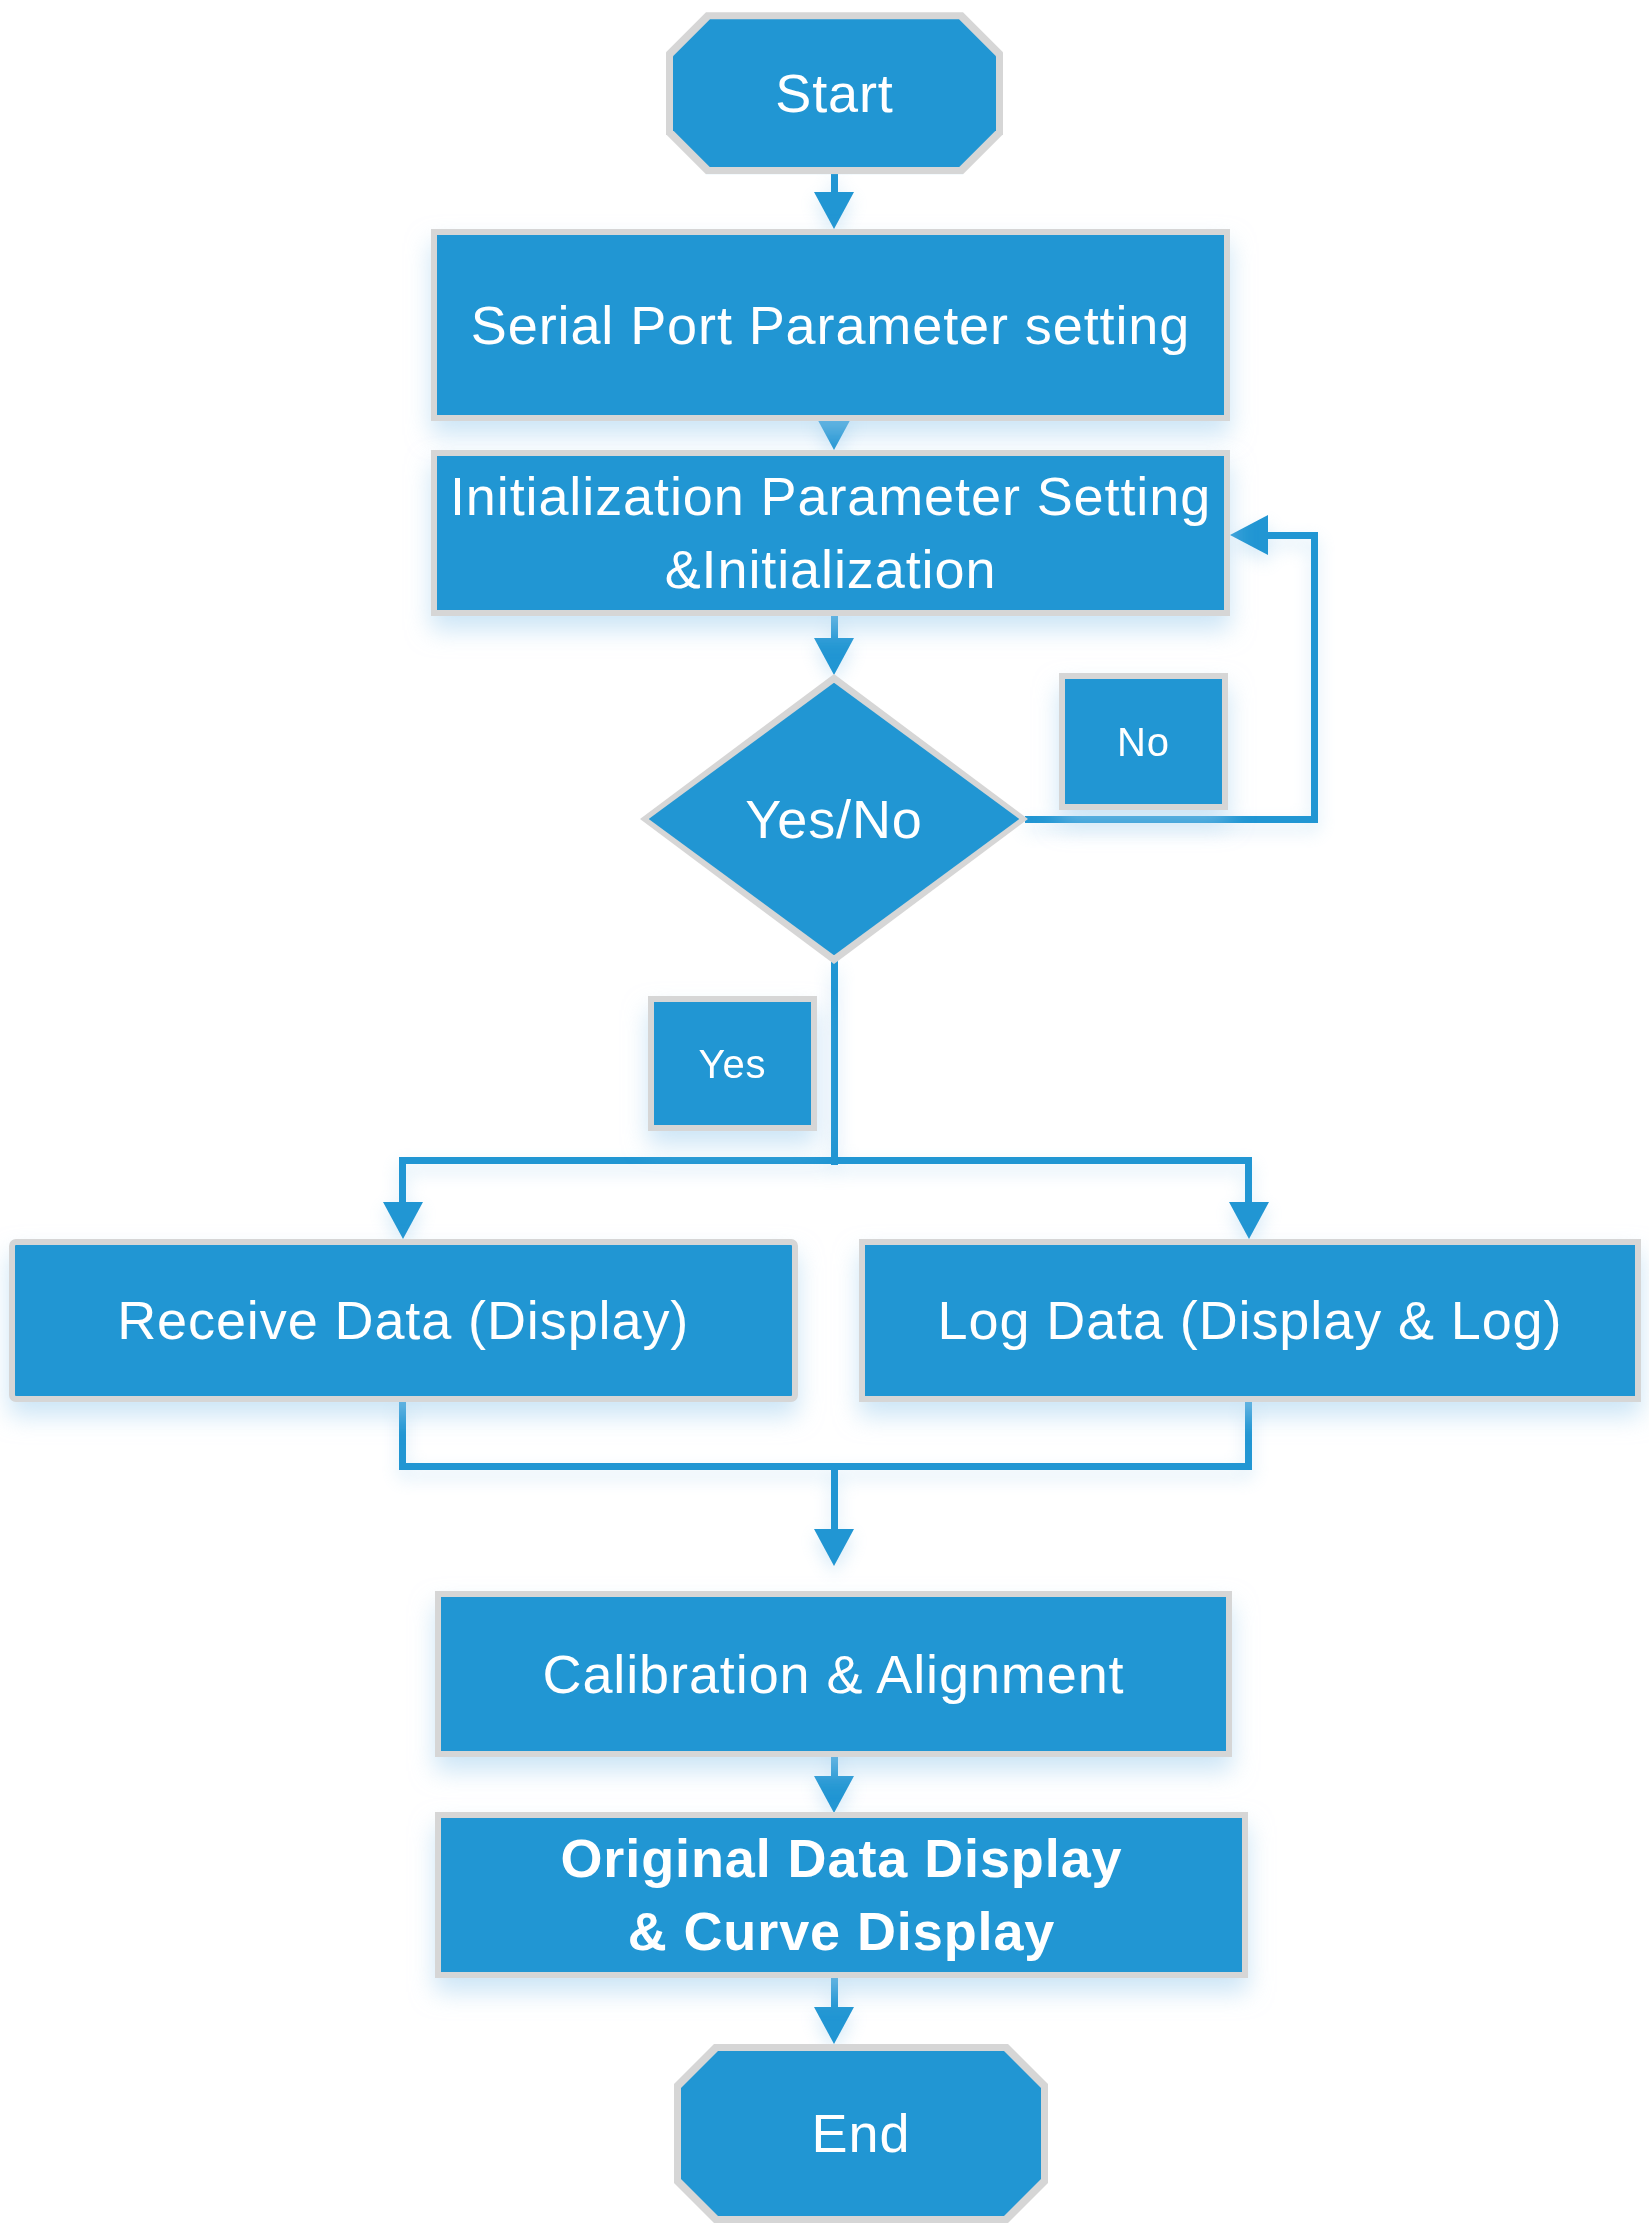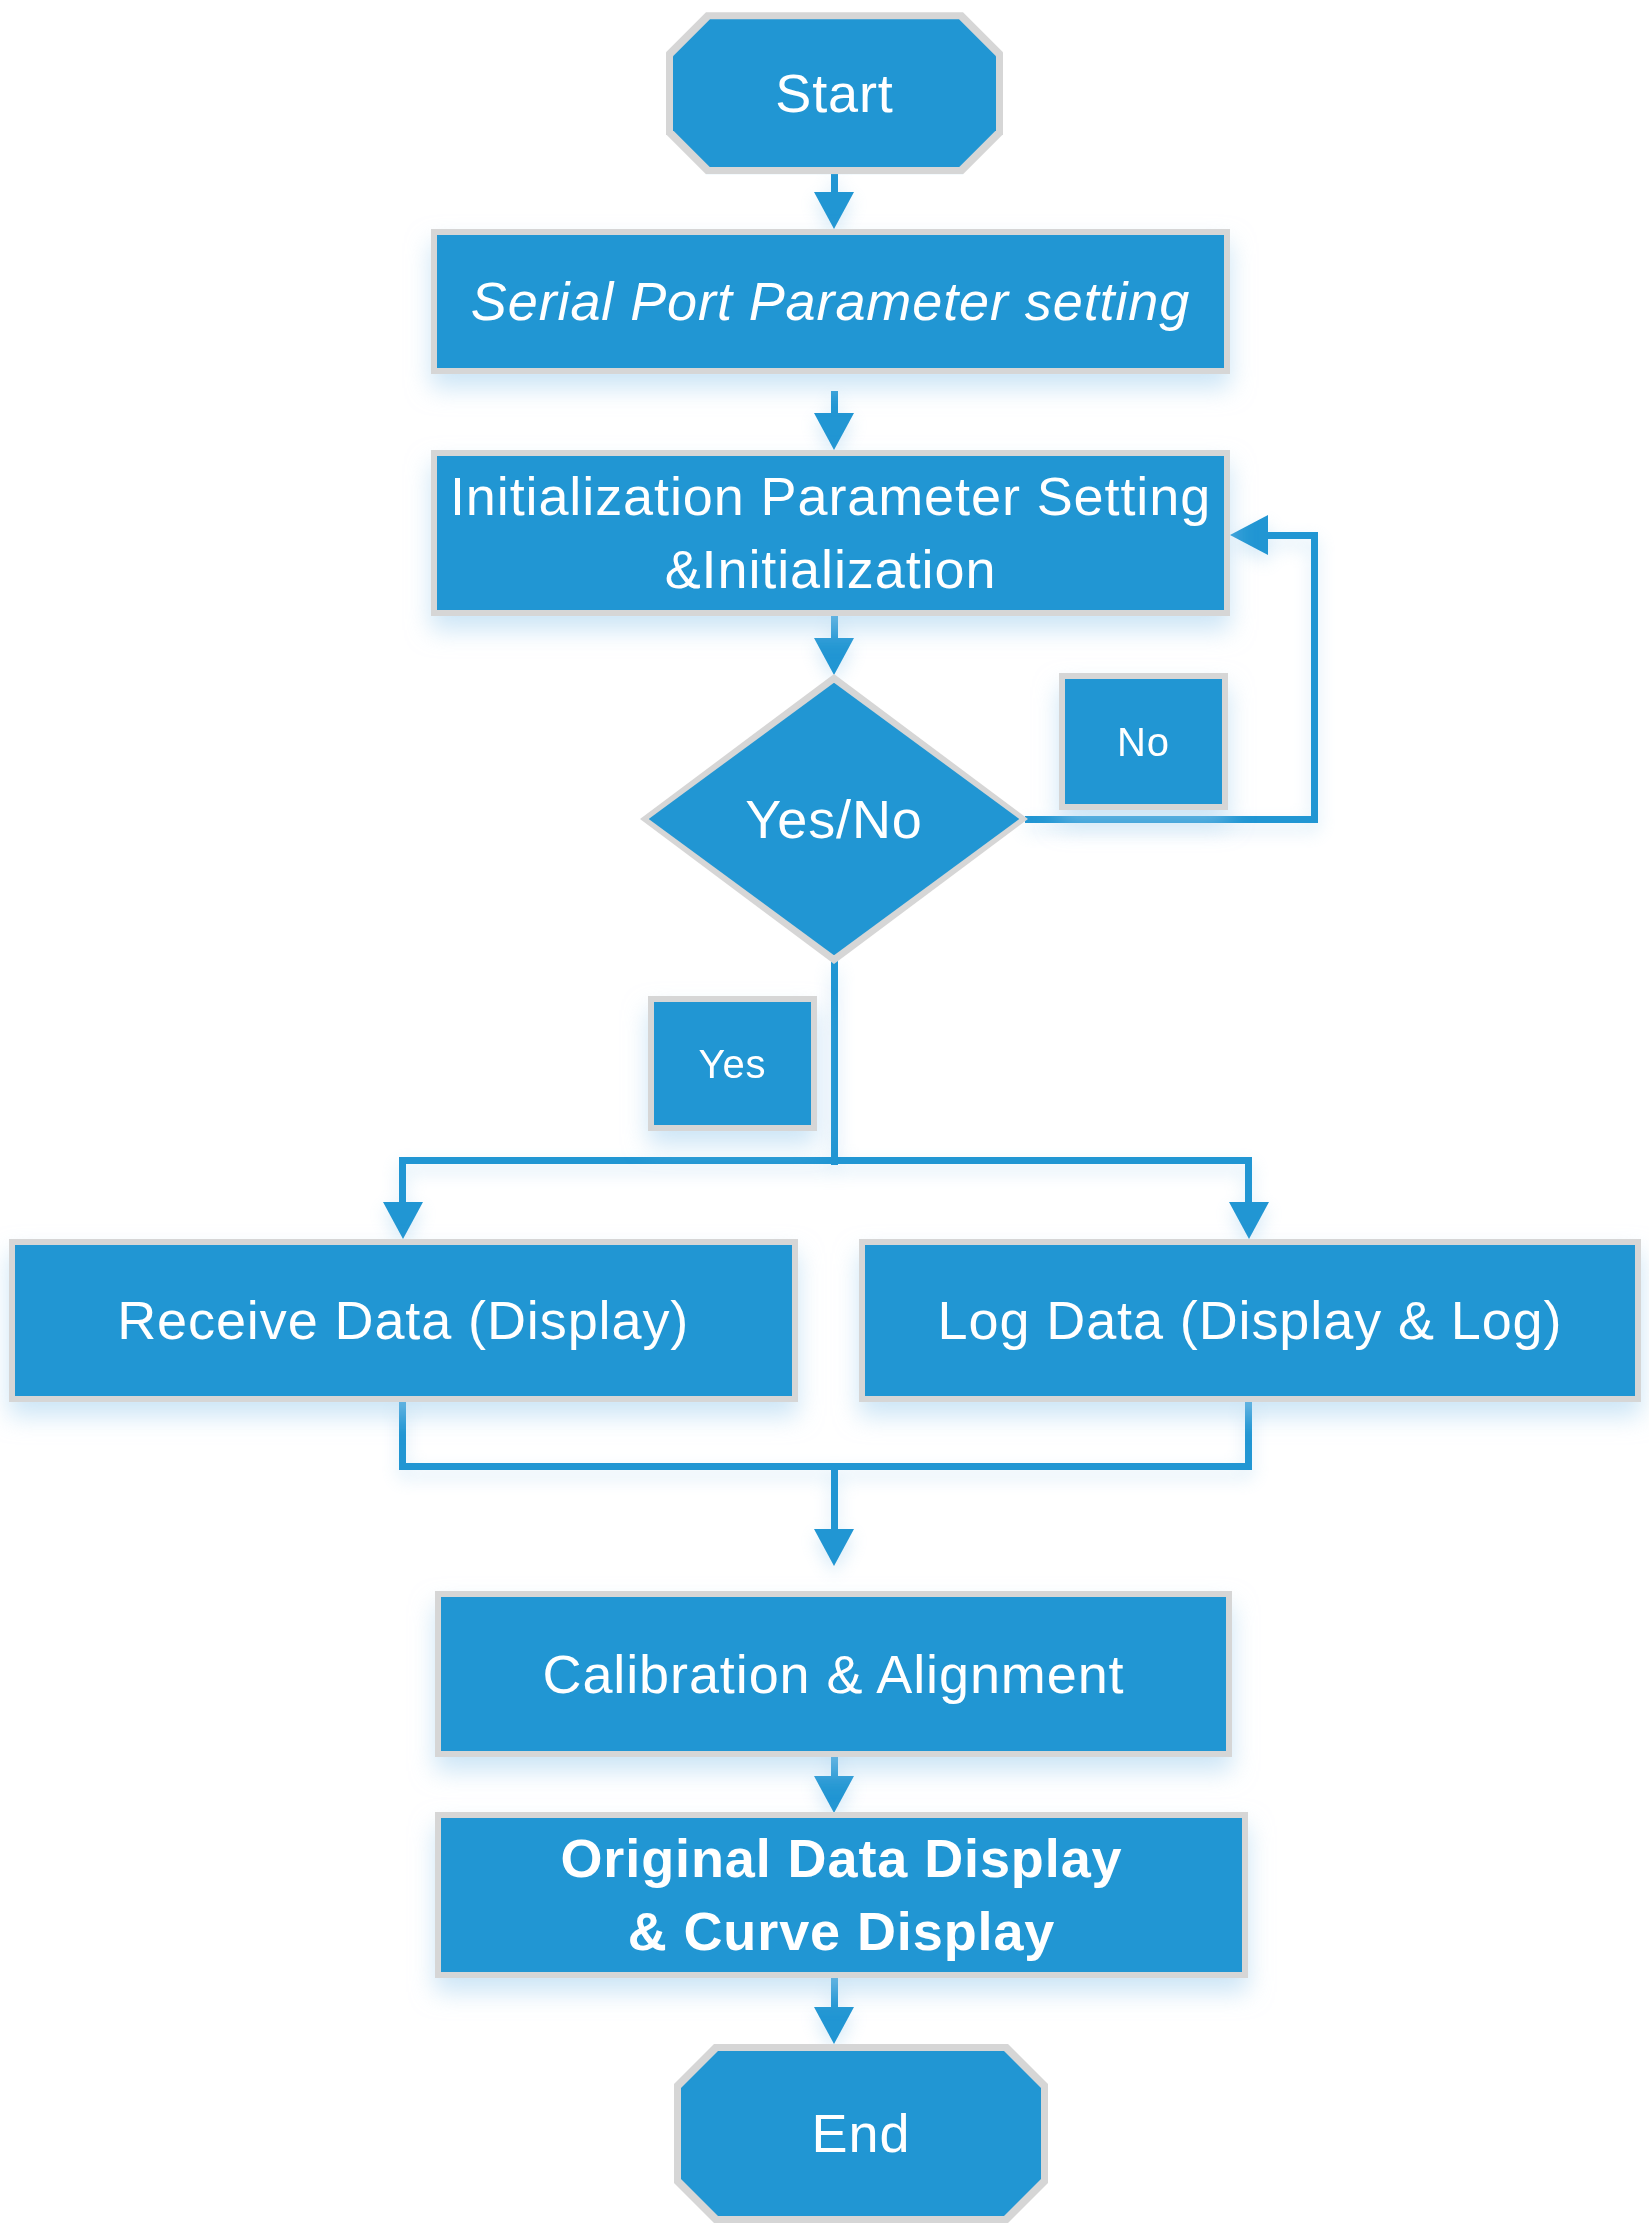--- a/index.html
+++ b/index.html
@@ -83,21 +83,21 @@
     <div class="seg" style="left:831px;top:1977px;width:7px;height:34px;"></div>
     <div class="arrow-down" style="left:814px;top:2007px;"></div>
   </div>
 
   <div class="octagon-outer" style="left:666px;top:12.2px;width:337px;height:162px;">
     <div class="octagon-inner">
       <span class="label">Start</span>
     </div>
   </div>
 
-  <div class="node rect" style="left:431px;top:229px;width:799px;height:145px;font-style:italic;">
+  <div class="node rect" style="left:431px;top:229px;width:799px;height:192px;">
     <span class="label">Serial Port Parameter setting</span>
   </div>
 
   <div class="node rect" style="left:431px;top:450px;width:799px;height:166px;">
     <span class="label">Initialization Parameter Setting
 &amp;Initialization</span>
   </div>
 
   <div class="diamond-outer" style="left:640px;top:674px;width:388px;height:290px;">
     <div class="diamond-inner">
@@ -106,21 +106,21 @@
   </div>
 
   <div class="node rect" style="left:1059px;top:673px;width:169px;height:137px;text-align:center;">
     <span class="label small">No</span>
   </div>
 
   <div class="node rect" style="left:648px;top:996px;width:169px;height:135px;text-align:right;">
     <span class="label small">Yes</span>
   </div>
 
-  <div class="node rect" style="left:8.7px;top:1239px;width:789px;height:163px;">
+  <div class="node rect" style="left:8.7px;top:1239px;width:789px;height:163px;border-radius:7px;">
     <span class="label">Receive Data (Display)</span>
   </div>
 
   <div class="node rect" style="left:859px;top:1239px;width:782px;height:163px;">
     <span class="label">Log Data (Display &amp; Log)</span>
   </div>
 
   <div class="node rect" style="left:435px;top:1566px;width:797px;height:166px;margin-top:25px;">
     <span class="label">Calibration &amp; Alignment</span>
   </div>

